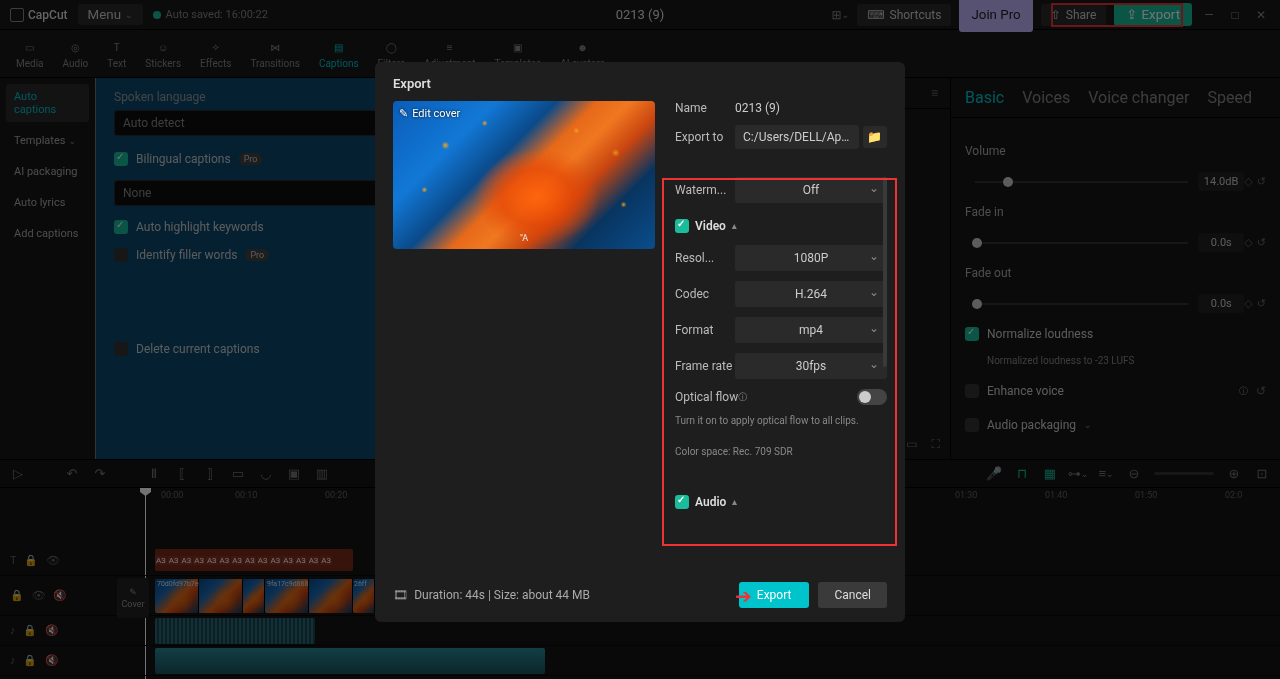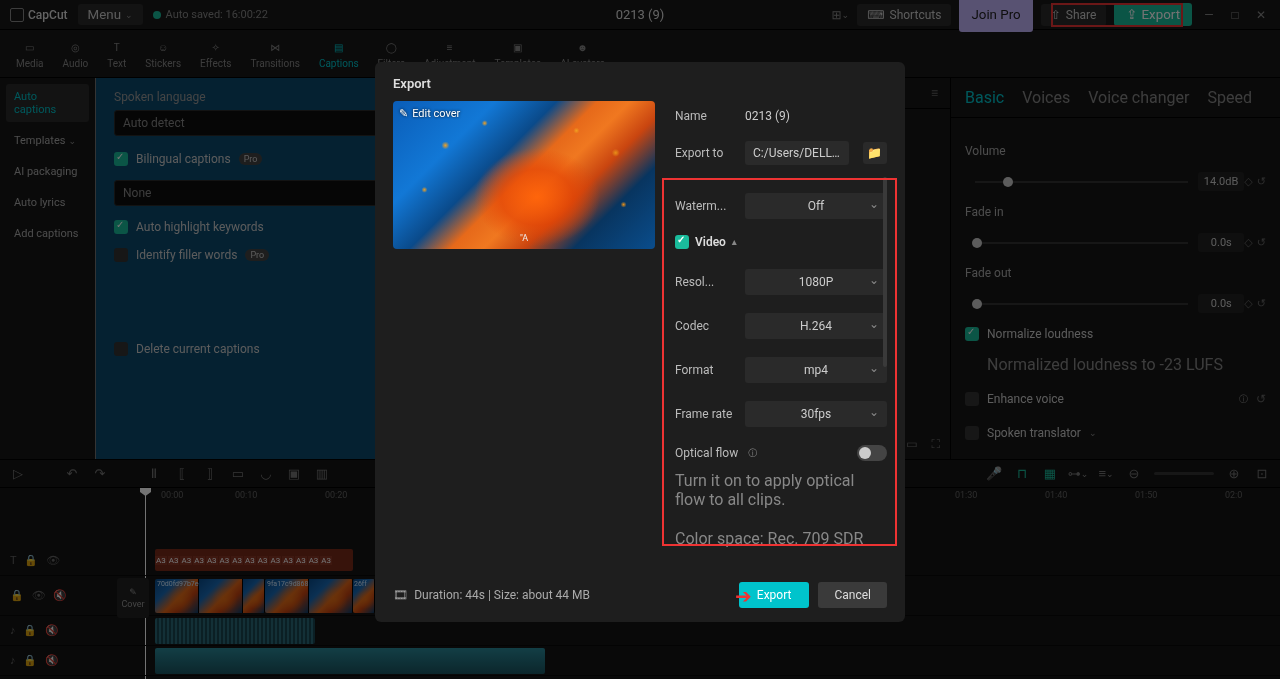--- a/index.html
+++ b/index.html
@@ -87,29 +87,29 @@
   radial-gradient(circle 4px at 20% 30%, #f0a020 0%, transparent 100%),
   radial-gradient(circle 3px at 70% 20%, #f0a020 0%, transparent 100%),
   radial-gradient(circle 4px at 85% 35%, #e89018 0%, transparent 100%),
   radial-gradient(circle 3px at 35% 15%, #f0a020 0%, transparent 100%),
   radial-gradient(circle 3px at 88% 70%, #e89018 0%, transparent 100%),
   radial-gradient(circle 3px at 12% 60%, #f0a020 0%, transparent 100%);
 }
 .edit-cover-btn { position:absolute; top:6px; left:6px; color:#fff; font-size:11px; display:flex; align-items:center; gap:4px; z-index:2; text-shadow:0 0 3px #000; }
 .cover-caption { position:absolute; bottom:6px; left:50%; transform:translateX(-50%); font-size:9px; color:#eee; z-index:2; }
 .export-fields { flex:1; display:flex; flex-direction:column; gap:10px; overflow-y:auto; position:relative; }
-.ef-row { display:flex; align-items:center; justify-content:space-between; gap:10px; font-size:12px; color:#bbb;margin-top:8px; }
+.ef-row { display:flex; align-items:center; justify-content:space-between; font-size:12px; color:#bbb; }
 .ef-label { width:60px; flex-shrink:0; overflow:hidden; text-overflow:ellipsis; white-space:nowrap; }
 .ef-select { flex:1; background:#2a2a2a; border:none; color:#ccc; padding:6px 8px; border-radius:3px; font-size:12px; text-align:center; position:relative; cursor:pointer; }
 .ef-select::after { content:"⌄"; position:absolute; right:8px; top:4px; color:#888; }
 .folder-icon { width:24px; height:22px; background:#2a2a2a; border-radius:3px; display:flex; align-items:center; justify-content:center; margin-left:4px; cursor:pointer; }
 .section-hdr { display:flex; align-items:center; gap:6px; font-size:12px; color:#ddd; font-weight:600; margin:6px 0 2px; }
 .toggle { width:30px; height:16px; background:#444; border-radius:8px; position:relative; cursor:pointer; }
 .toggle::after { content:""; width:12px; height:12px; background:#ccc; border-radius:50%; position:absolute; top:2px; left:2px; }
-.hint { font-size:16px; color:#888; }
+.hint { font-size:10px; color:#888; }
 .modal-footer { display:flex; justify-content:space-between; align-items:center; padding-top:10px; }
 .export-info { display:flex; align-items:center; gap:6px; color:#aaa; font-size:12px; }
 .btn-export { background:#00c4cc; color:#fff; border:none; padding:6px 18px; border-radius:3px; cursor:pointer; font-size:12px; }
 .btn-cancel { background:#3a3a3a; color:#ddd; border:none; padding:6px 16px; border-radius:3px; cursor:pointer; font-size:12px; margin-left:6px; }
 .redbox-modal { position:absolute; border:2px solid #e33; pointer-events:none; z-index:70; }
 .arrow-red { position:absolute; z-index:71; color:#e33; font-size:20px; }
 .scrollbar-fake { position:absolute; right:0; top:0; width:4px; height:200px; background:#3a3a3a; border-radius:2px; }
 .chev { font-size:9px; color:#888; }
 </style>
 </head>
@@ -291,21 +291,21 @@
       </div>
       <div class="hint" style="margin-left:22px;margin-bottom:18px;">Normalized loudness to -23 LUFS</div>
       <div class="check-row">
         <span class="chk off"></span>
         <span>Enhance voice</span>
         <span class="chev" style="margin-left:auto;">ⓘ</span>
         <span style="color:#666;">↺</span>
       </div>
       <div class="check-row" style="margin-top:20px;">
         <span class="chk off"></span>
-        <span>Spoken translator</span>
+        <span>Audio packaging</span>
         <span class="chev">⌄</span>
       </div>
     </div>
   </div>
 </div>
 
 <div class="timeline">
   <div class="tl-toolbar">
     <span class="ticon">▷</span>
     <span style="width:14px;"></span>

